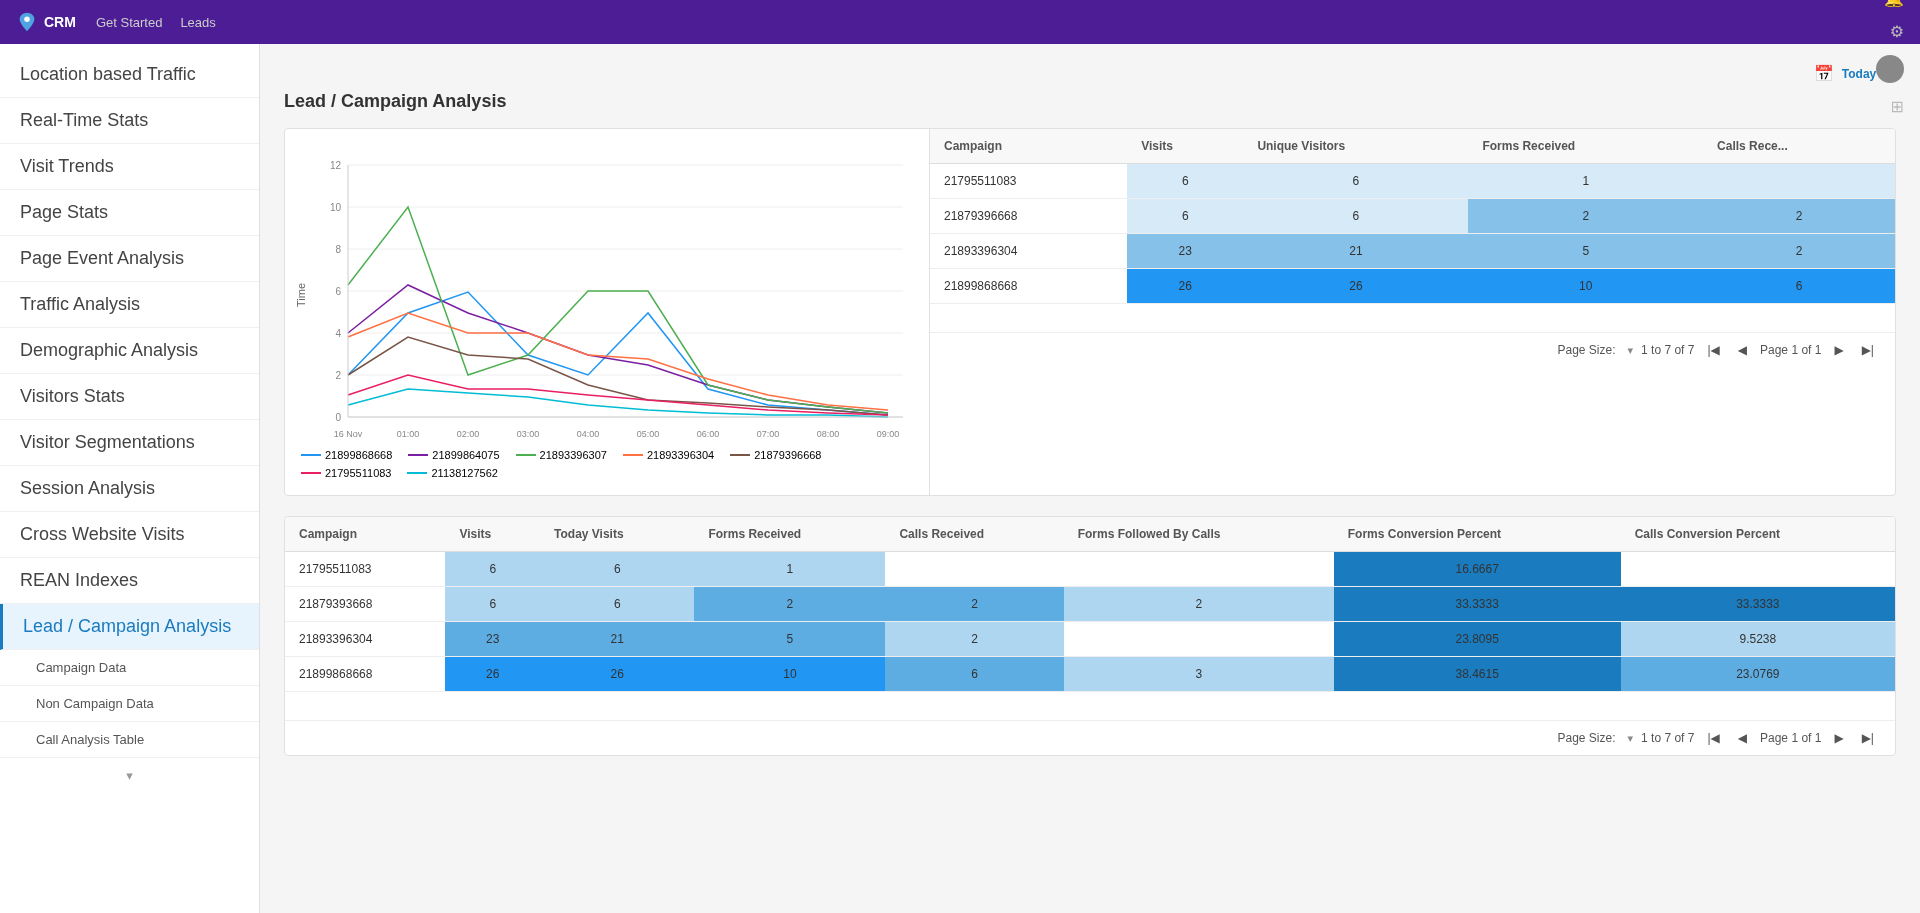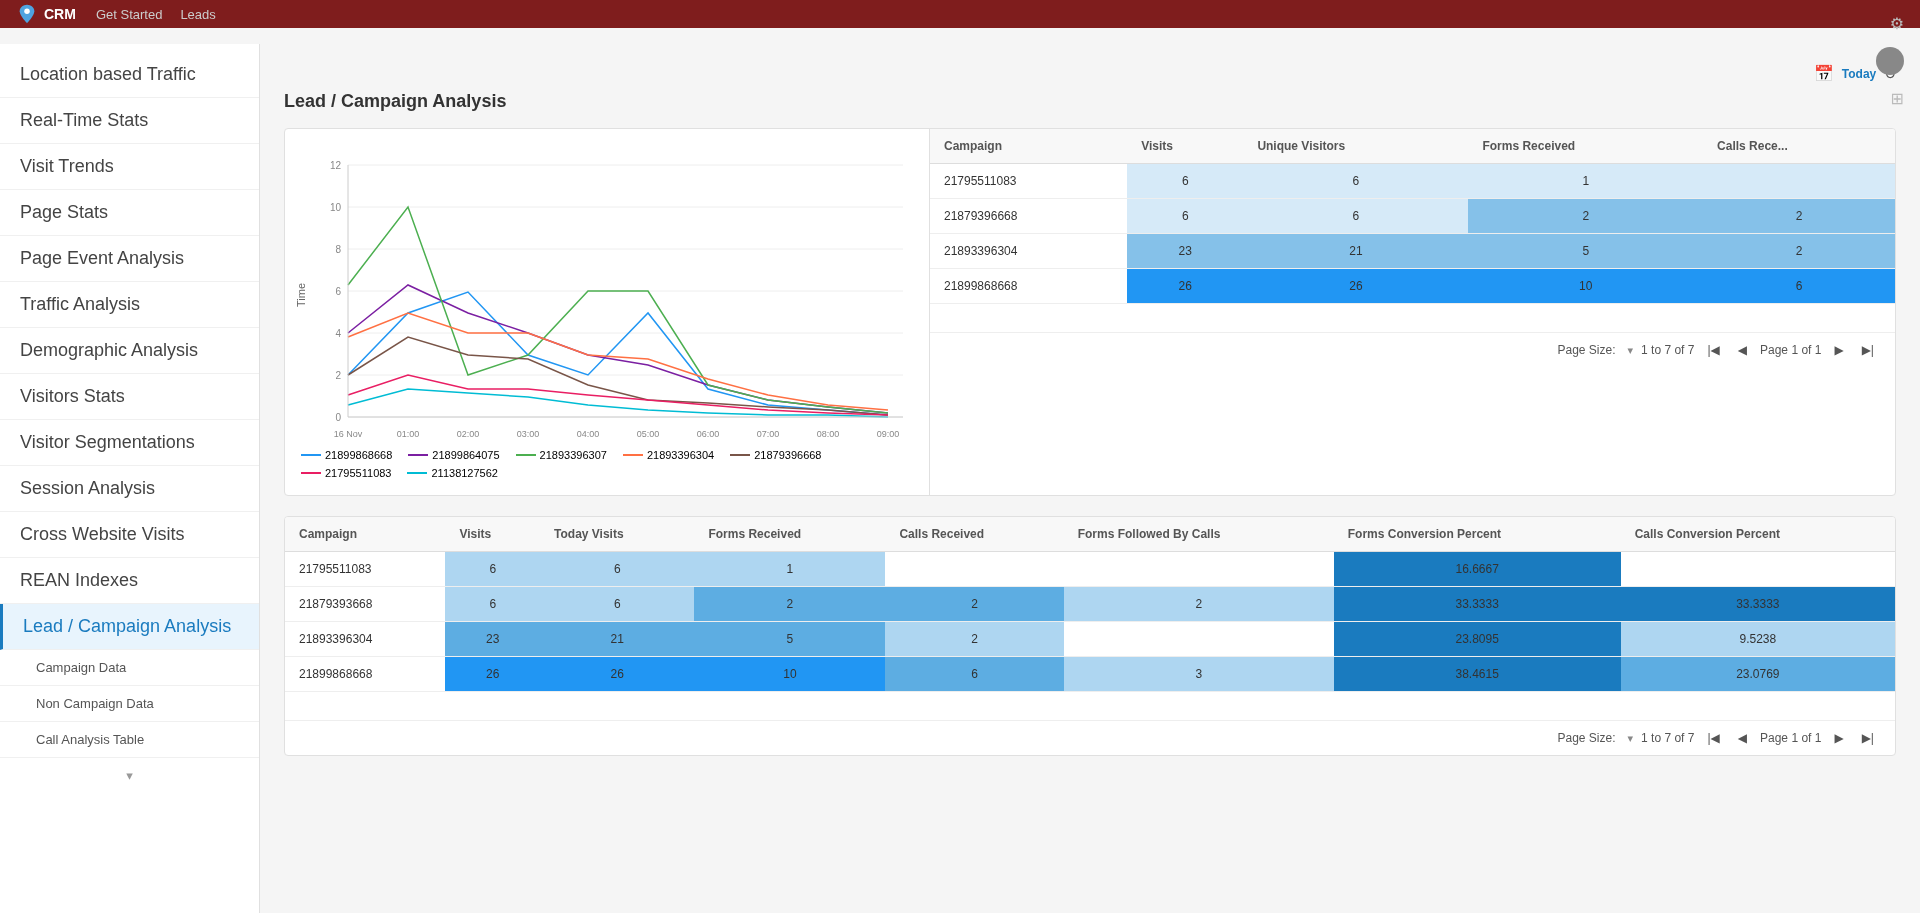--- a/index.html
+++ b/index.html
@@ -1,21 +1,21 @@
 <!DOCTYPE html>
 <html><head>
   <meta charset="utf-8">
   <style>
     * { box-sizing: border-box; margin: 0; padding: 0; }
     body { font-family: -apple-system, BlinkMacSystemFont, 'Segoe UI', sans-serif; background: #f5f5f5; font-size: 13px; }
 
     
     .topnav {
-      background: #7f1d1d;
-      height: 28px;
+      background: #4c1d95;
+      height: 44px;
       display: flex;
       align-items: center;
       padding: 0 16px;
       color: #fff;
       gap: 20px;
       position: fixed;
       top: 0; left: 0; right: 0;
       z-index: 100;
     }
     .topnav-brand { display: flex; align-items: center; gap: 6px; font-weight: 600; font-size: 14px; }

